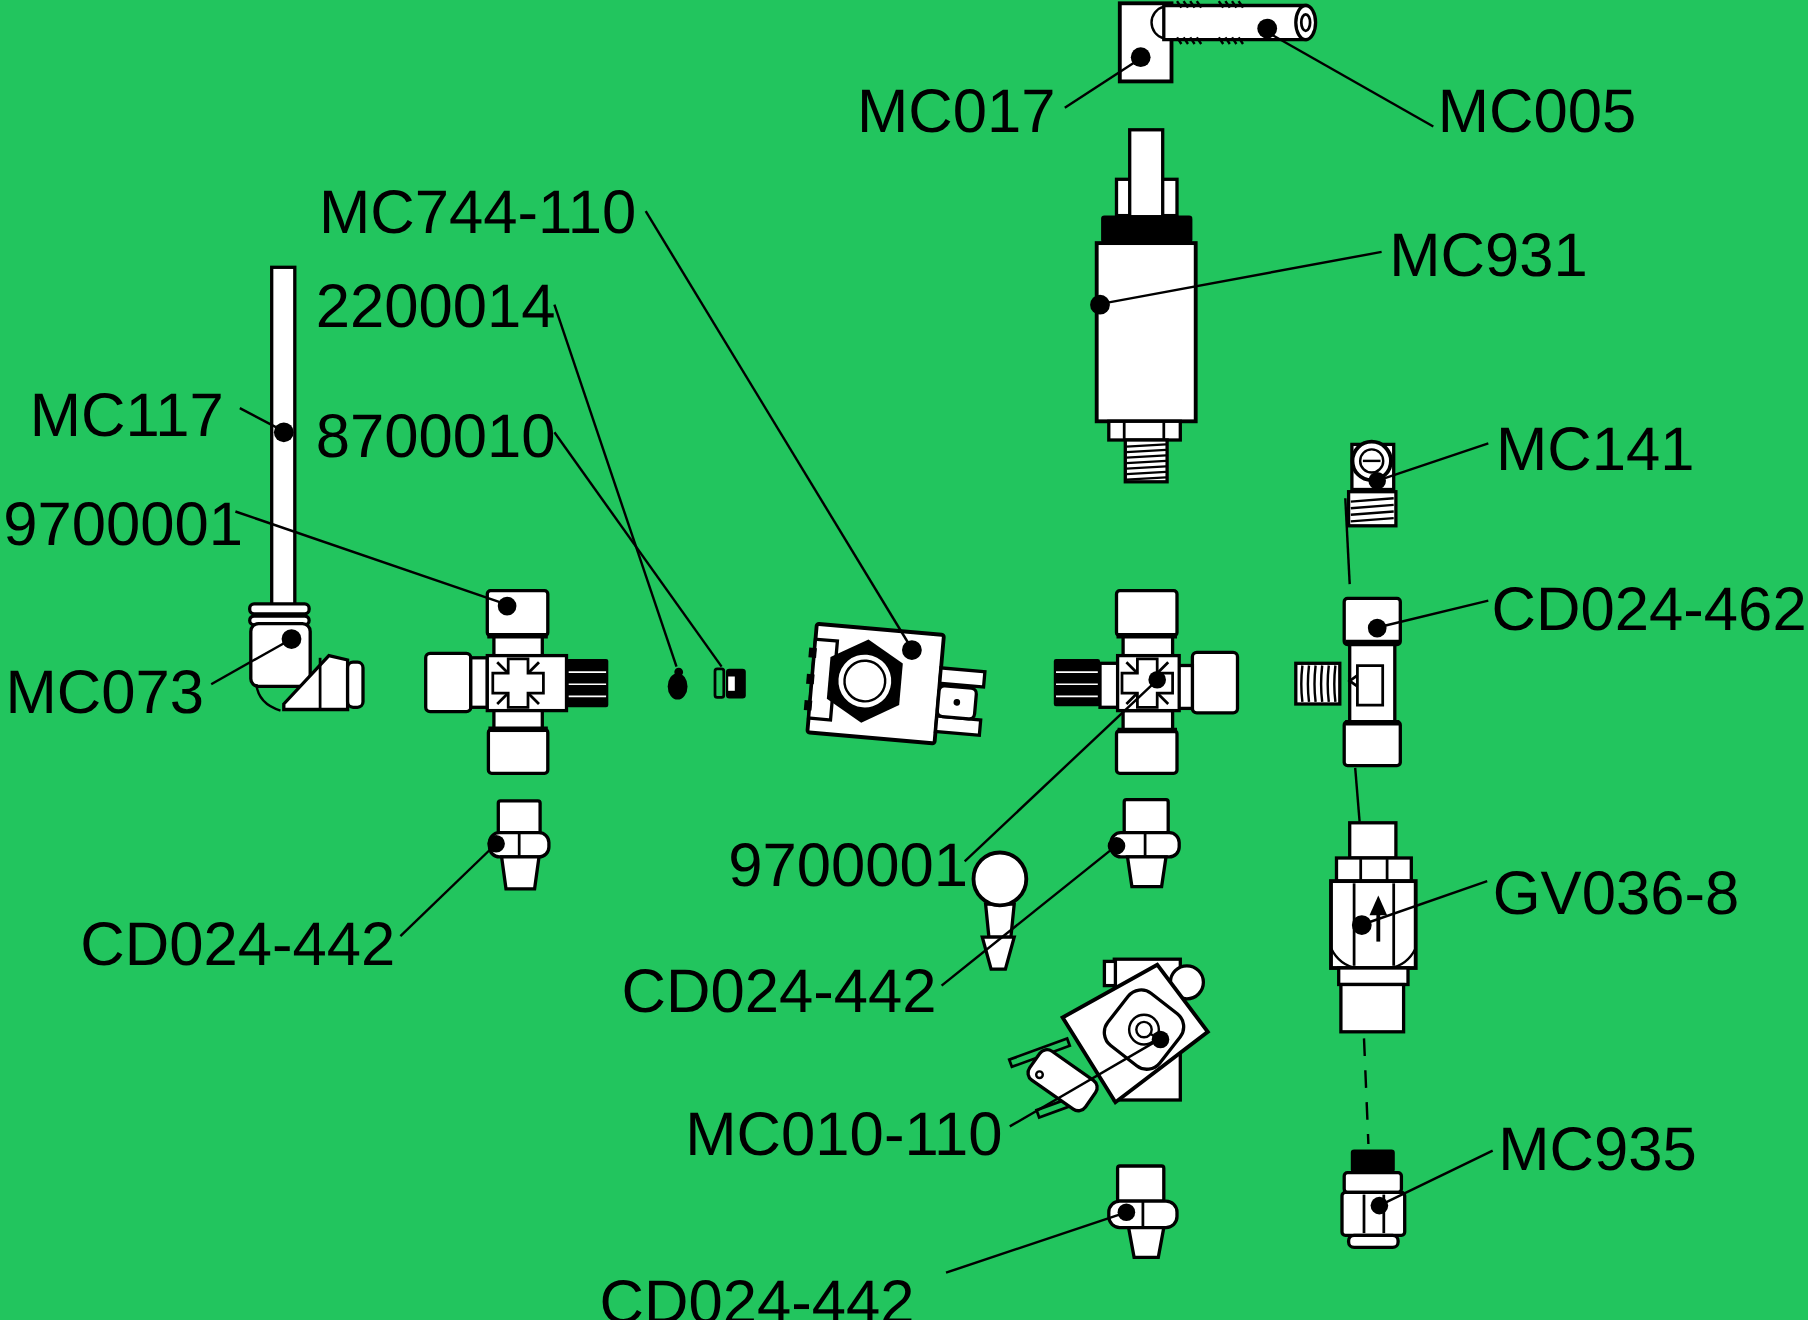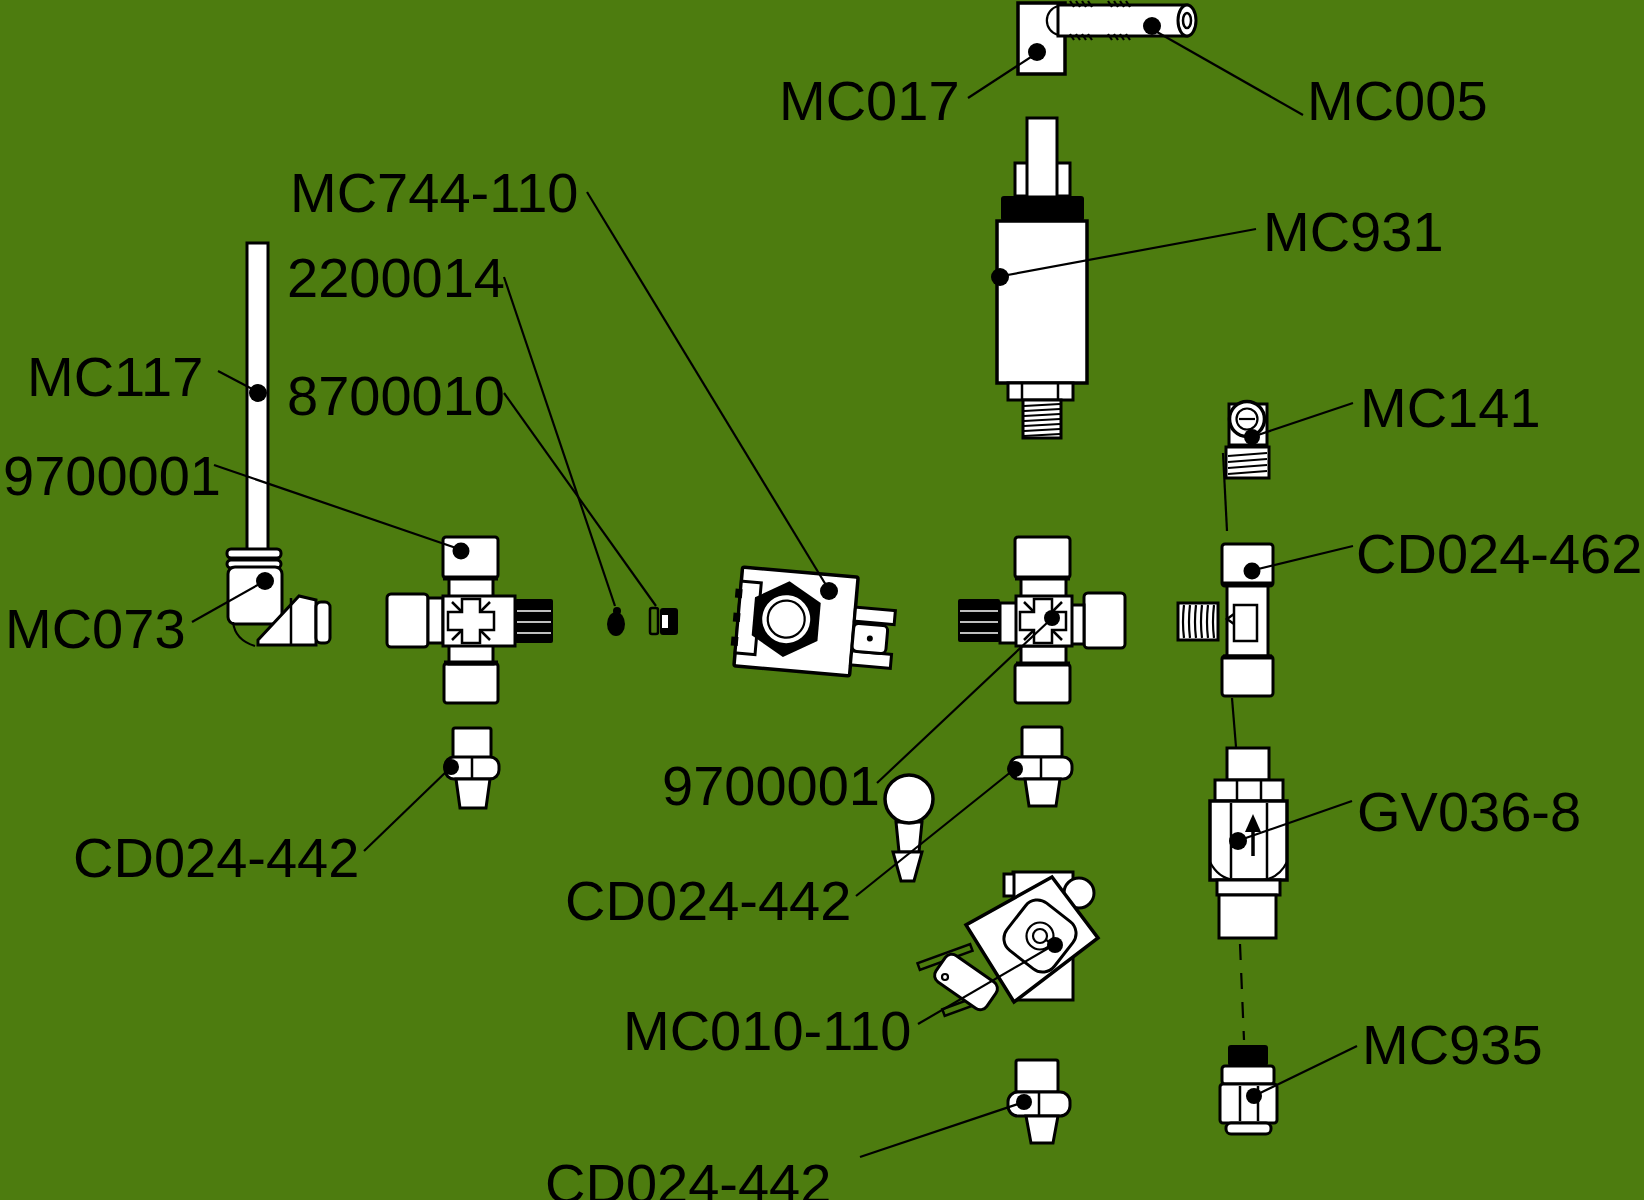--- a/index.html
+++ b/index.html
@@ -1,19 +1,19 @@
 <!DOCTYPE html>
 <html><head>
 <meta charset="utf-8">
 <style>
   html,body { margin:0; padding:0; background:#ffffff; }
   .stage {
     position:relative;
     width:1644px; height:1200px;
-    background:#4d7c0f;
+    background:#22c55e;
     font-family:"Liberation Sans", sans-serif;
     overflow:hidden;
   }
   svg { display:block; }
   .part-label {
     font-family:"Liberation Sans", sans-serif;
     font-size:56px;
     fill:#000000;
     letter-spacing:0px;
   }

